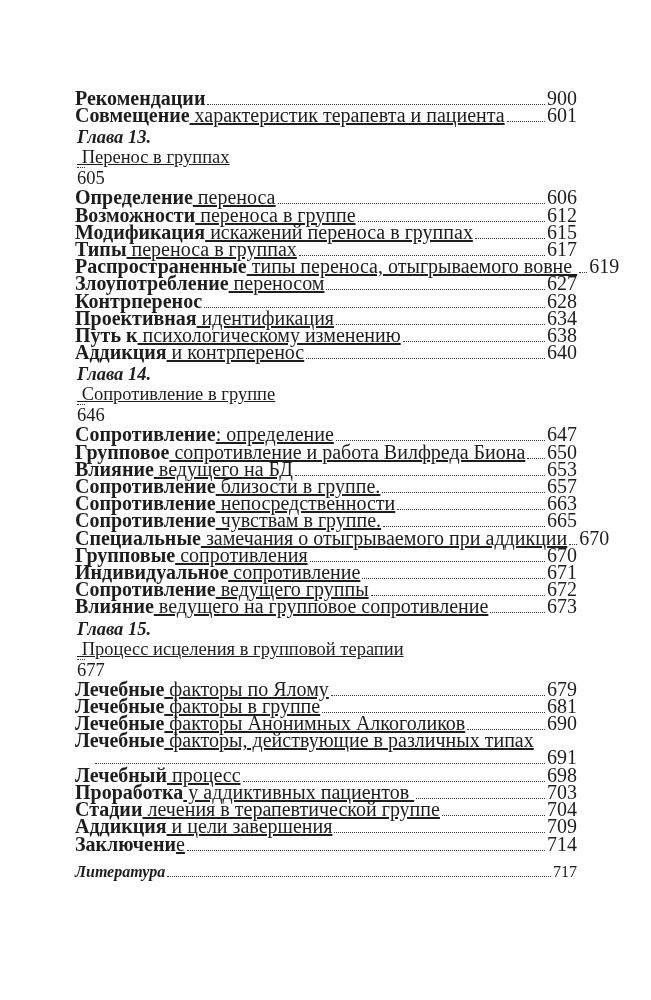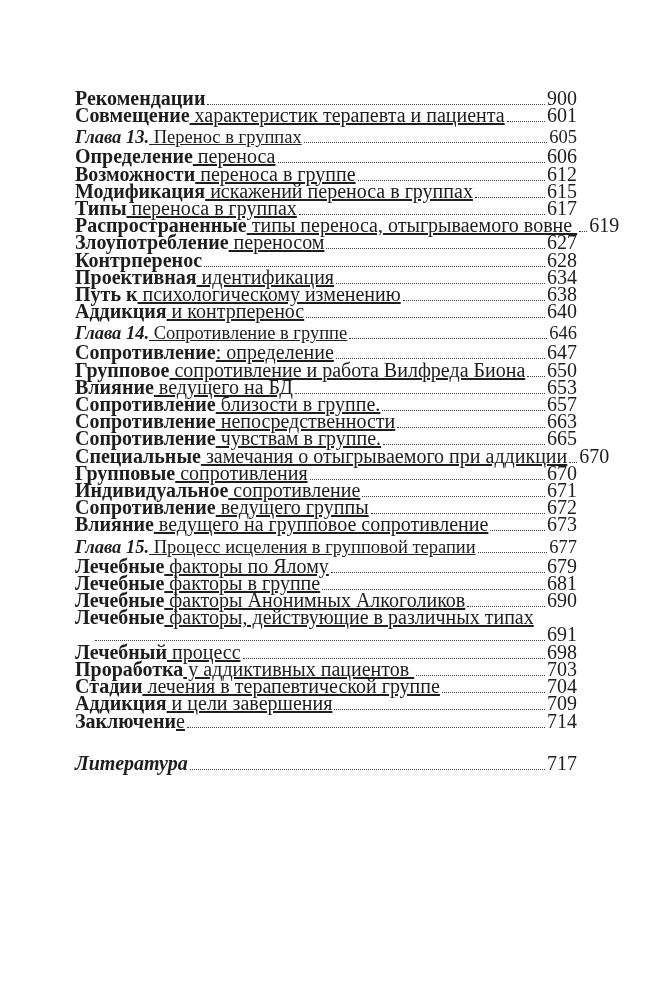--- a/index.html
+++ b/index.html
@@ -45,28 +45,29 @@
     border-bottom: 1.6px dotted #3b3b3b;
     margin: 0 2px;
   }
   .pg {
     white-space: pre;
   }
   .row.chapter {
     font-size: 18.5px;
     line-height: 20px;
     margin: 3px 0 1px 0;
+    flex-direction: column;
   }
   .row.chapter .b {
     font-style: italic;
   }
   .row.literature {
-    font-size: 20px;
+    font-size: 16px;
     line-height: 22px;
-    margin-top: 22px;
+    margin-top: 8px;
   }
   .row.literature .b {
     font-style: italic;
   }
   .row.cont {
     padding-left: 18px;
   }
 </style>
 </head>
 <body>

